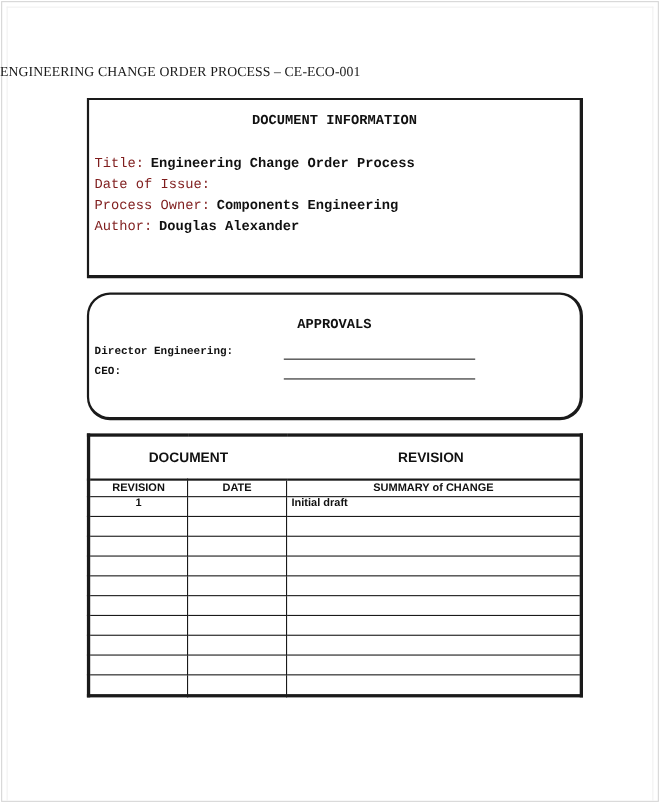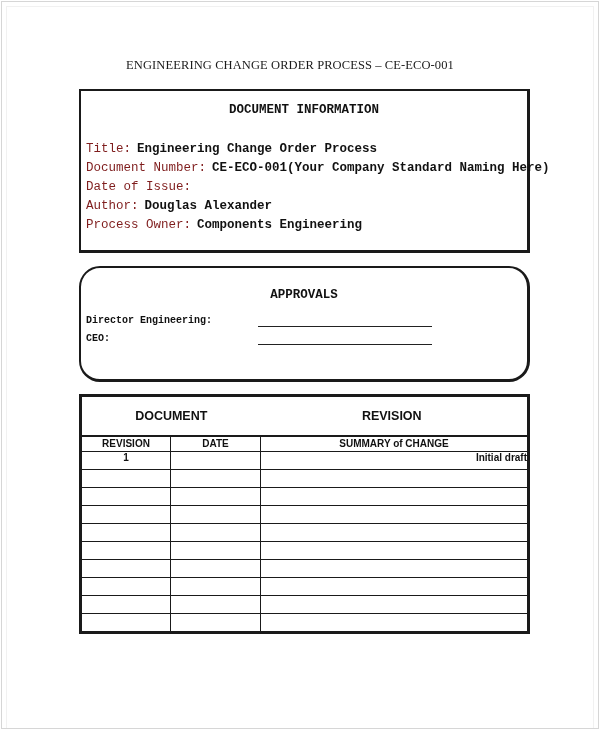--- a/index.html
+++ b/index.html
@@ -6,21 +6,21 @@
   body { width: 600px; height: 730px; position: relative; overflow: hidden; }
   .page {
     position: absolute; left: 1px; top: 1px; width: 596px; height: 726px;
     border: 1px solid #d6d6d6; background: #fff;
   }
   .page-inner {
     position: absolute; left: 4px; top: 4px; right: 4px; bottom: 0;
     border-left: 1px solid #f1f1f1; border-right: 1px solid #f1f1f1; border-top: 1px solid #f1f1f1;
   }
   .doc-title {
-    position: absolute; left: 0; top: 58px; width: 580px; text-align: center;
+    position: absolute; left: 0; top: 58px; width: 580px; text-align: left;
     font-family: "Liberation Serif", serif; font-size: 12.5px; color: #1a1a1a;
     letter-spacing: 0.1px;
   }
   .box {
     position: absolute; left: 79px; width: 446px;
     border: 2px solid #1a1a1a; border-right-width: 3px; border-bottom-width: 3px;
     font-family: Liberation Mono, monospace; color: #111;
   }
   .box1 { top: 89px; height: 159px; }
   .box2 { top: 266px; height: 111px; border-radius: 21px; }
@@ -47,48 +47,45 @@
   }
   .history td, .history th {
     border: 1.5px solid #1a1a1a; padding: 0; overflow: hidden;
   }
   .history .hdr-row td { height: 38px; border-bottom-width: 2px; font-size: 12.5px; font-weight: bold; text-align: center; }
   .history .hdr-row td.left { border-right: none; }
   .history .hdr-row td.right { border-left: none; padding-right: 4px; }
   .history .col-row th { height: 14px; font-size: 10px; font-weight: bold; text-align: center; line-height: 14px; margin-left: 12px; }
   .history .data-row td { height: 17px; font-size: 10px; font-weight: bold; vertical-align: top; line-height: 12px; }
   .history .data-row td.rev { text-align: center; }
-  .history .data-row td.sum { padding-left: 4px; text-align: right; }
+  .history .data-row td.sum { padding-left: 4px; }
 </style>
 </head>
 <body>
 
 <div class="page">
   <div class="page-inner"></div>
 </div>
 
 <div class="doc-title">ENGINEERING CHANGE ORDER PROCESS – CE-ECO-001</div>
 
 <div class="box box1">
   <div class="box-heading">DOCUMENT INFORMATION</div>
   <div class="info-list">
     <div class="info-row">
       <span class="info-label">Title:</span><span class="info-value">Engineering Change Order Process</span>
     </div>
     <div class="info-row">
-      <span class="info-label">Document Number:</span><span class="info-value">CE-ECO-001(Your Company Standard Naming Here)</span>
-    </div>
-    <div class="info-row">
       <span class="info-label">Date of Issue:</span><span class="info-value"></span>
     </div>
     <div class="info-row">
-      <span class="info-label">Author:</span><span class="info-value">Douglas Alexander</span>
+      <span class="info-label">Process Owner:</span><span class="info-value">Components Engineering</span>
     </div>
     <div class="info-row">
-      <span class="info-label">Process Owner:</span><span class="info-value">Components Engineering</span>
+      <span class="info-label">Author:</span><span class="info-value">Douglas Alexander</span>
     </div>
   </div>
 </div>
 
 <div class="box box2">
   <div class="box-heading">APPROVALS</div>
   <div class="appr-row" style="top:47px;">
     <span>Director Engineering:</span>
     <span class="sig-line"></span>
   </div>

